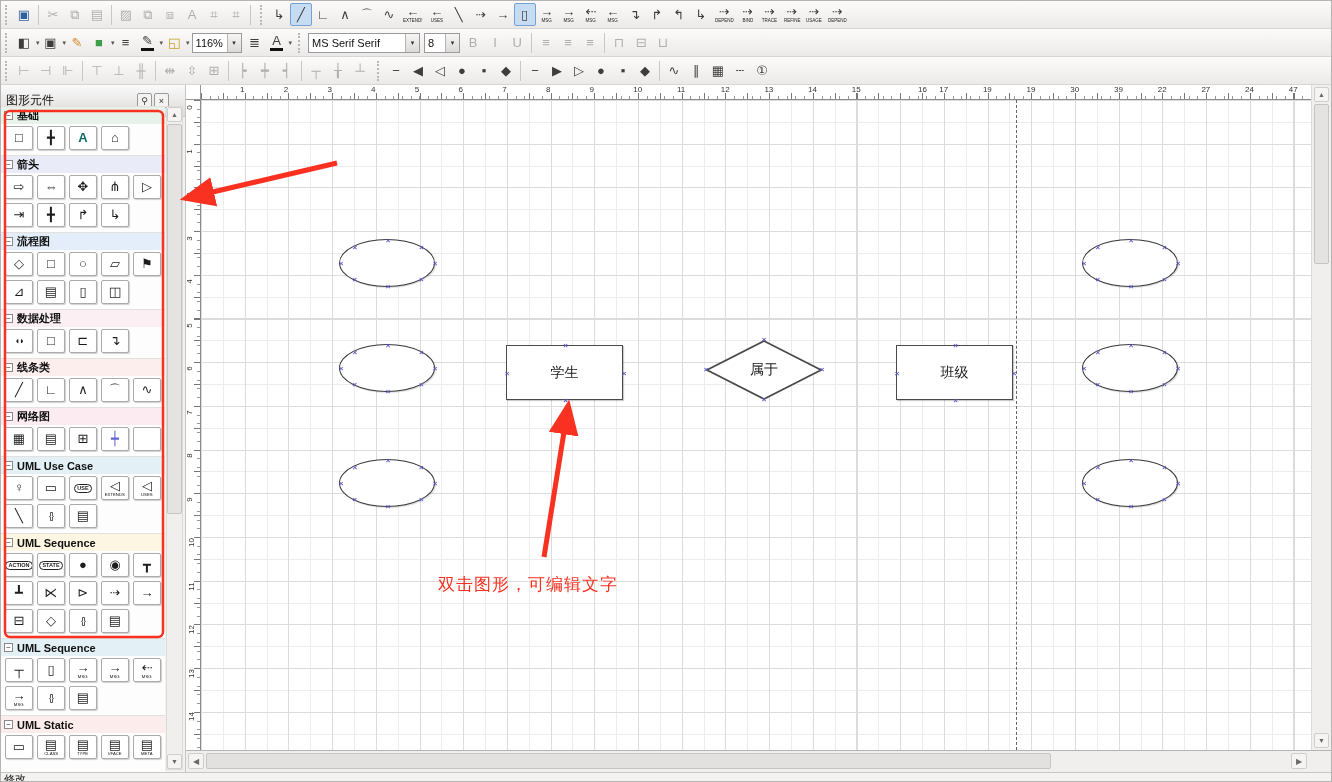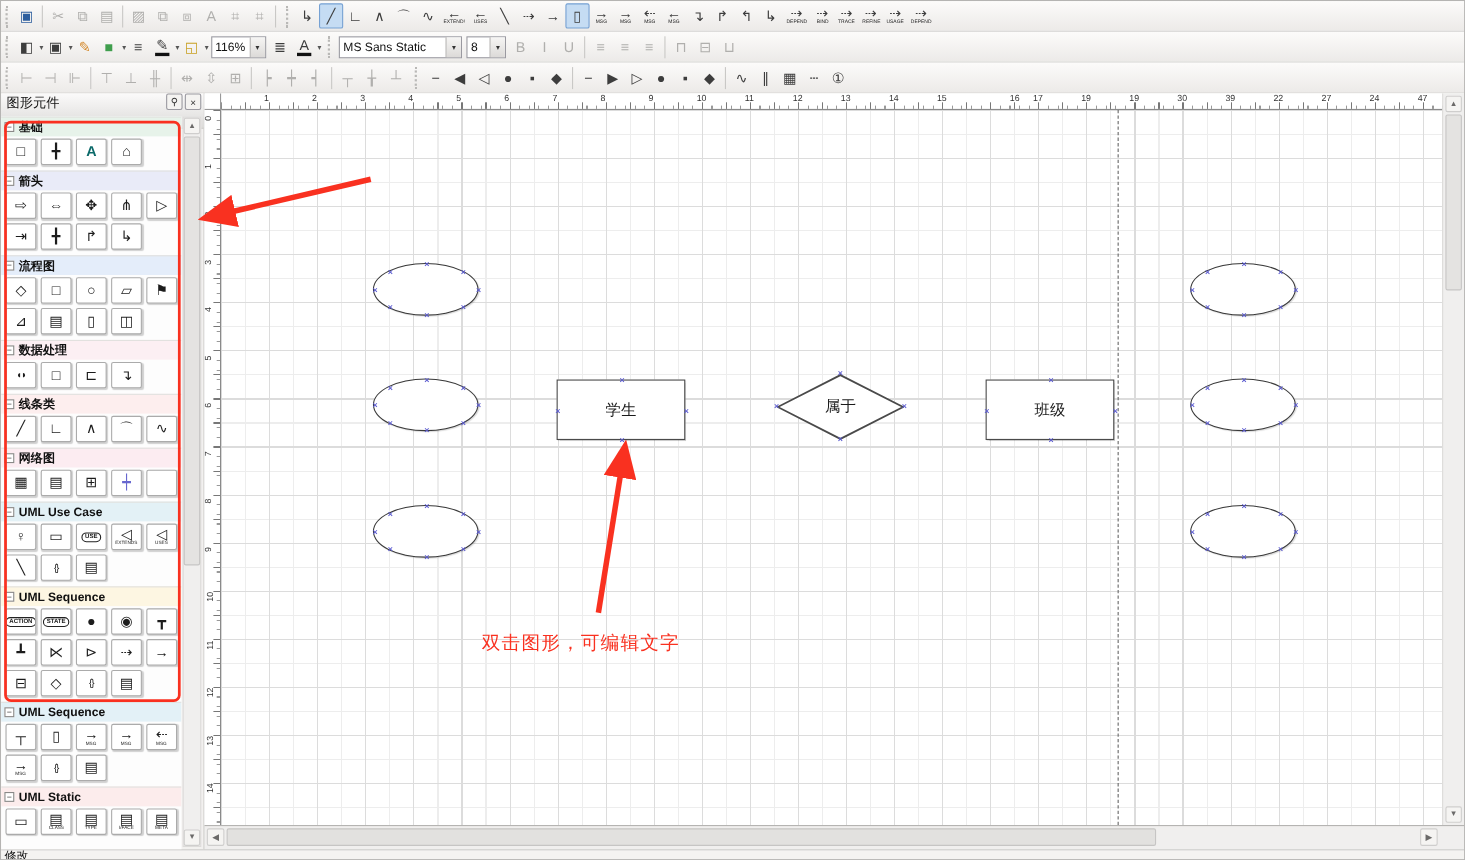--- a/index.html
+++ b/index.html
@@ -17,21 +17,21 @@
   .tbtn .bar{display:block;width:13px;height:3px;margin-top:1px;}
   .tsep{width:1px;height:20px;background:#c9c8c6;margin:0 3px;}
   .tdd{font-size:7px;color:#555;margin-left:1px;align-self:center;}
   .combo{height:20px;background:#fff;border:1px solid #9a99a0;display:flex;align-items:center;font-size:11px;color:#111;margin:0 2px;padding-left:3px;}
   .combo .cval{flex:1;white-space:nowrap;overflow:hidden;}
   .combo .cdd{width:14px;height:100%;background:linear-gradient(#f6f5f4,#dcdad8);border-left:1px solid #b5b4b2;display:flex;align-items:center;justify-content:center;font-size:7px;color:#333;}
   
   .main{display:flex;height:687px;}
   
   .palette{position:relative;width:185px;height:687px;background:#f2f1ef;border-right:1px solid #c7c6c4;flex:none;}
-  .pal-h{height:32px;display:flex;background:linear-gradient(#fbfafa,#dcdbd9);border-bottom:1px solid #c7c6c4;padding:0 2px 0 5px;}
+  .pal-h{height:32px;display:flex;align-items:center;background:linear-gradient(#fbfafa,#dcdbd9);border-bottom:1px solid #c7c6c4;padding:0 16px 0 5px;}
   .pal-title{flex:1;font-size:12px;color:#111;}
   .pal-btn{width:15px;height:15px;border:1px solid #9a99a0;background:#f4f3f1;border-radius:2px;display:inline-flex;align-items:center;justify-content:center;font-size:9px;color:#333;margin-left:2px;}
   .pal-body{position:absolute;left:0;top:21px;bottom:0;width:164px;overflow:hidden;background:#fdfdfd;}
   .psec-h{height:18px;display:flex;align-items:center;padding-left:3px;border-top:1px solid #e2e1df;}
   .pmin{width:9px;height:9px;border:1px solid #8a8988;background:#fff;font-size:8px;line-height:7px;text-align:center;color:#333;margin-right:4px;flex:none;}
   .plabel{font-size:11px;font-weight:bold;color:#111;white-space:nowrap;}
   .pitems{display:grid;grid-template-columns:repeat(5,30px);grid-auto-rows:26px;gap:2px;padding:2px 0 3px 4px;}
   .pal-item{width:28px;height:24px;background:#fff;border:1px solid #ababab;border-radius:2px;box-shadow:1px 1px 1px rgba(0,0,0,.18);display:flex;flex-direction:column;align-items:center;justify-content:center;font-size:13px;line-height:12px;color:#1c1c1c;overflow:hidden;}
   .pal-item .pg{display:block;}
   .pal-item .pg.sm{font-size:9px;letter-spacing:-1px;}
@@ -252,21 +252,21 @@
         </span>
         <span class="tbtn">
           <span class="tg">A</span>
           <span class="bar" style="background: rgb(17, 17, 17);"></span>
         </span>
         <span class="tdd">▾</span>
       </div>
       <div class="tbar">
         <span class="thandle"></span>
         <div class="combo" style="width: 112px;">
-          <span class="cval">MS Sans Static</span>
+          <span class="cval">MS Serif Serif</span>
           <span class="cdd">▾</span>
         </div>
         <div class="combo" style="width: 36px;">
           <span class="cval">8</span>
           <span class="cdd">▾</span>
         </div>
         <span class="tbtn dis">
           <span class="tg">B</span>
         </span>
         <span class="tbtn dis">

